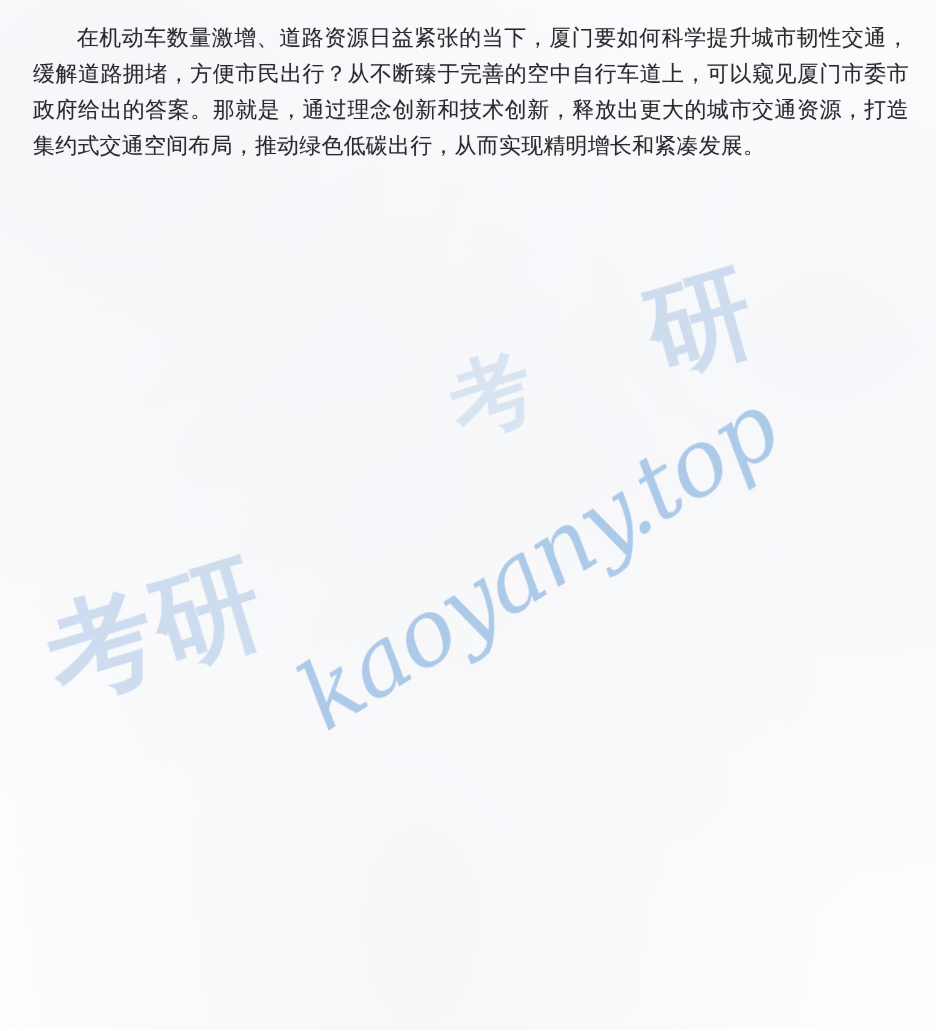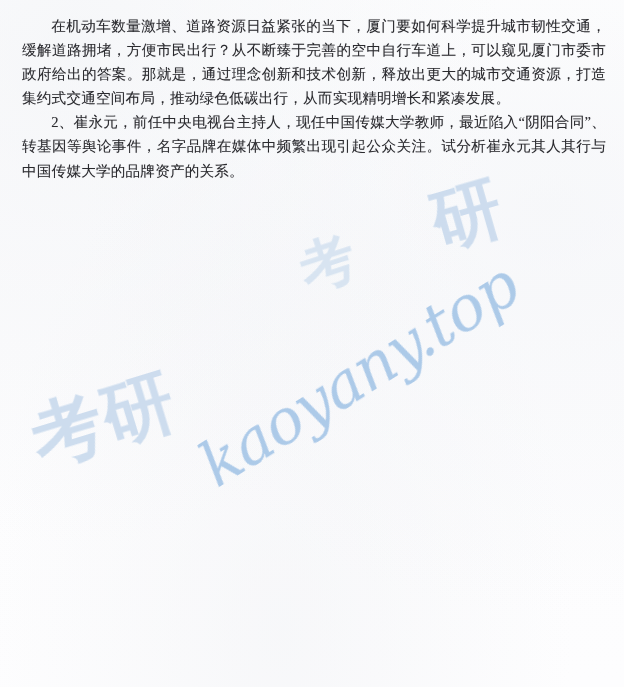--- a/index.html
+++ b/index.html
@@ -101,16 +101,15 @@
 
   <div>
     <div class="wm wm-cjk wm-cjk-3">考</div>
     <div class="wm wm-cjk wm-cjk-1">研</div>
     <div class="wm wm-cjk wm-cjk-2">考研</div>
     <div class="wm wm-url">kaoyany.top</div>
   </div>
 
   <div id="doc-body">
     <p class="para">在机动车数量激增、道路资源日益紧张的当下，厦门要如何科学提升城市韧性交通，缓解道路拥堵，方便市民出行？从不断臻于完善的空中自行车道上，可以窥见厦门市委市政府给出的答案。那就是，通过理念创新和技术创新，释放出更大的城市交通资源，打造集约式交通空间布局，推动绿色低碳出行，从而实现精明增长和紧凑发展。</p>
-    <p class="para q-gap">2、崔永元，前任中央电视台主持人，现任中国传媒大学教师，最近陷入“阴阳合同”、转基因等舆论事件，名字品牌在媒体中频繁出现引起公众关注。试分析崔永元其人其行与中国传媒大学的品牌资产的关系。</p>
   </div>
 
 </div>
 
 </body></html>

